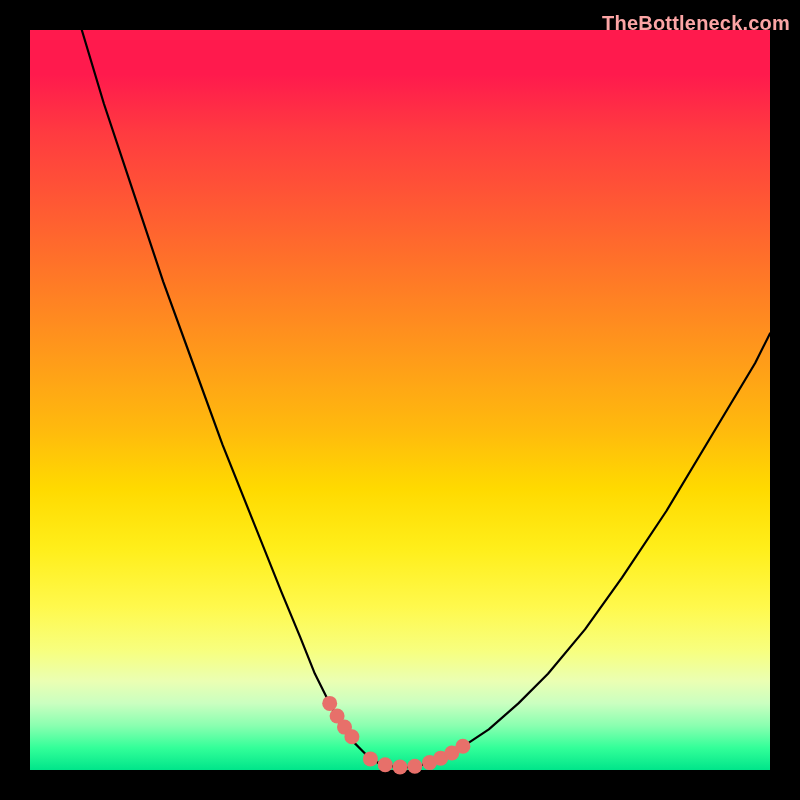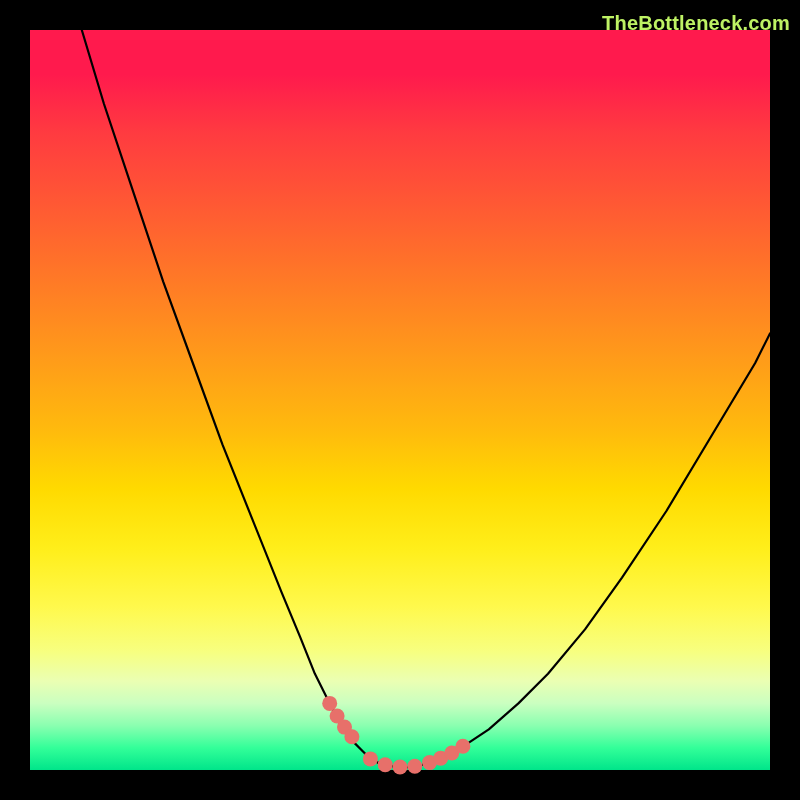--- a/index.html
+++ b/index.html
@@ -41,21 +41,21 @@
       #33ff99 97%,
       #00e58a 100%
     );
   }
   .watermark {
     position: absolute;
     top: 12px;
     right: 10px;
     font-size: 20px;
     font-weight: 600;
-    color: #bef264;
+    color: #fca5a5;
     letter-spacing: 0.2px;
     user-select: none;
   }
   svg.curves {
     position: absolute;
     left: 0;
     top: 0;
     width: 740px;
     height: 740px;
     overflow: visible;

